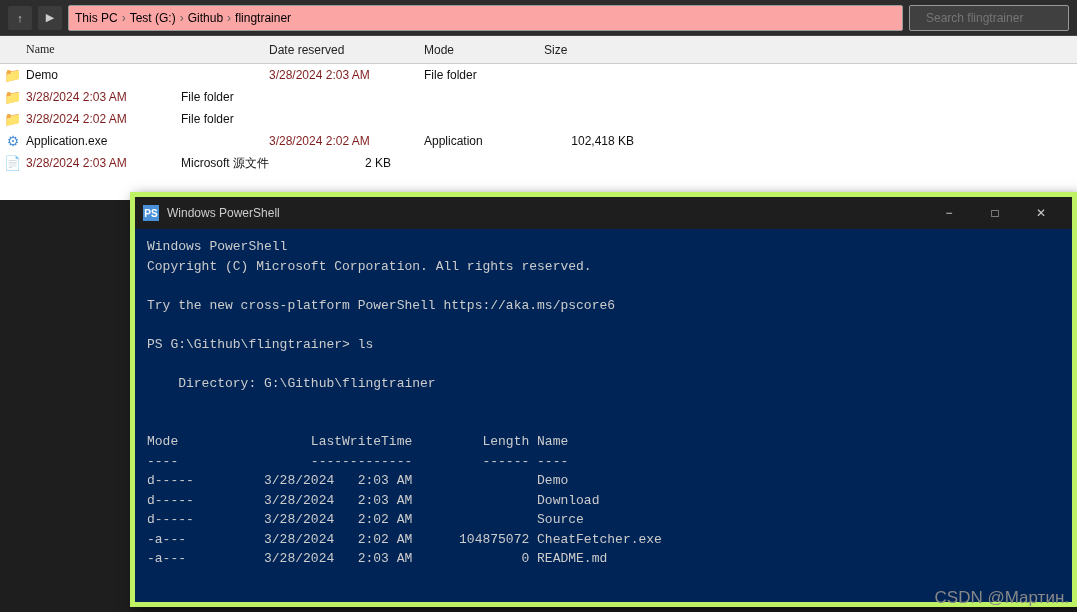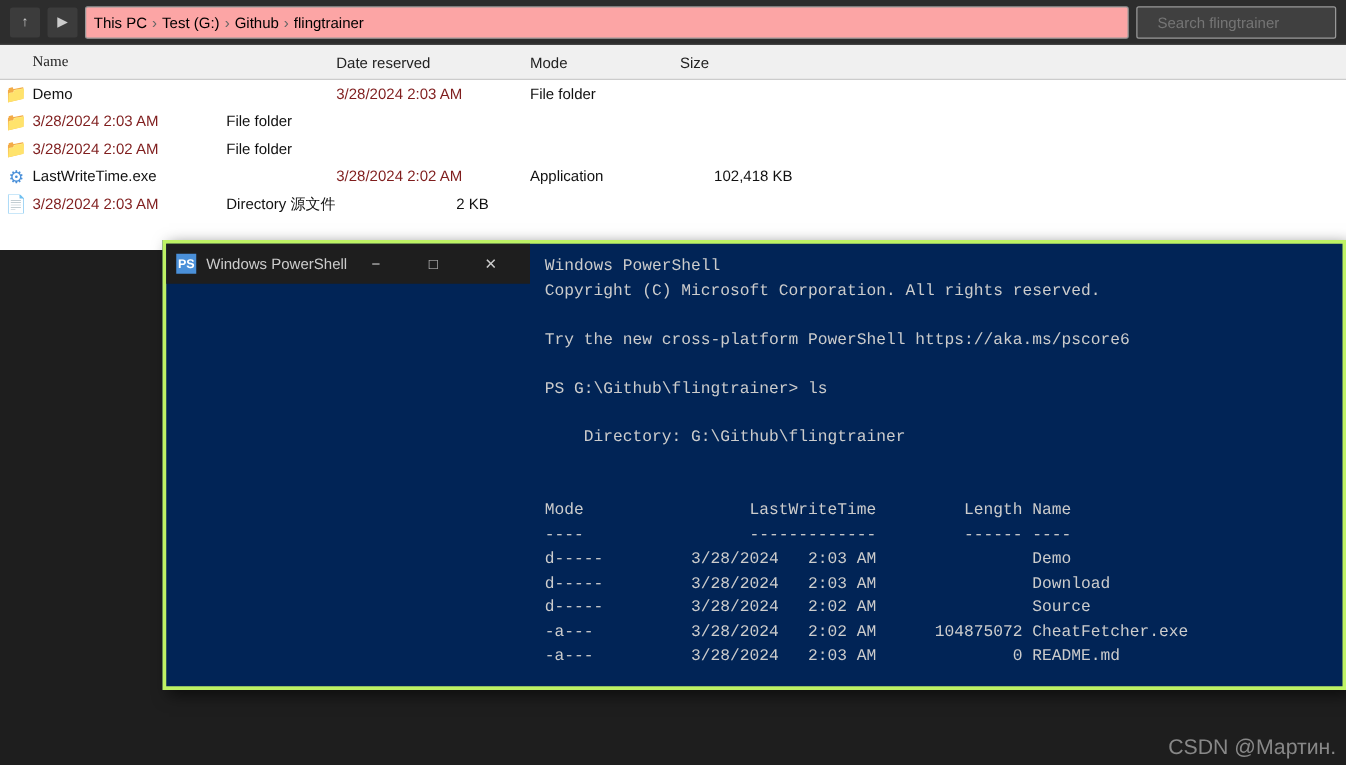--- a/index.html
+++ b/index.html
@@ -113,25 +113,25 @@
     .file-date { width: 155px; color: #7f1d1d; }
     .file-type { width: 120px; }
     .file-size { width: 100px; text-align: right; padding-right: 10px; }
 
     
     .powershell-window {
       position: absolute;
       top: 192px;
       left: 130px;
       width: 947px;
-      height: 360px;
+      height: 415px;
       background: #012456;
-      border: 3px solid #bef264;
-      display: flex;
-      flex-direction: row;
+      border: 5px solid #bef264;
+      display: flex;
+      flex-direction: column;
       box-shadow: 4px 4px 12px rgba(0,0,0,0.6);
     }
 
     .ps-titlebar {
       height: 32px;
       background: #1e1e1e;
       display: flex;
       align-items: center;
       padding: 0 8px;
       user-select: none;
@@ -233,29 +233,29 @@
     <div class="file-size"></div>
   </div>
       <div class="file-row">
     <div class="file-icon folder-icon">📁</div>
     <div class="file-date">3/28/2024 2:02 AM</div>
     <div class="file-type">File folder</div>
     <div class="file-size"></div>
   </div>
       <div class="file-row">
     <div class="file-icon exe-icon">⚙</div>
-    <div class="file-name">LastWriteTime.exe</div>
+    <div class="file-name">Application.exe</div>
     <div class="file-date">3/28/2024 2:02 AM</div>
     <div class="file-type">Application</div>
     <div class="file-size">102,418 KB</div>
   </div>
       <div class="file-row">
     <div class="file-icon md-icon">📄</div>
     <div class="file-date">3/28/2024 2:03 AM</div>
-    <div class="file-type">Directory 源文件</div>
+    <div class="file-type">Microsoft 源文件</div>
     <div class="file-size">2 KB</div>
   </div>
     </div>
 </div>
 
 <div class="powershell-window">
   <div class="ps-titlebar">
     <div class="ps-title-icon">PS</div>
     <span class="ps-title-text">Windows PowerShell</span>
     <div class="ps-window-controls">

